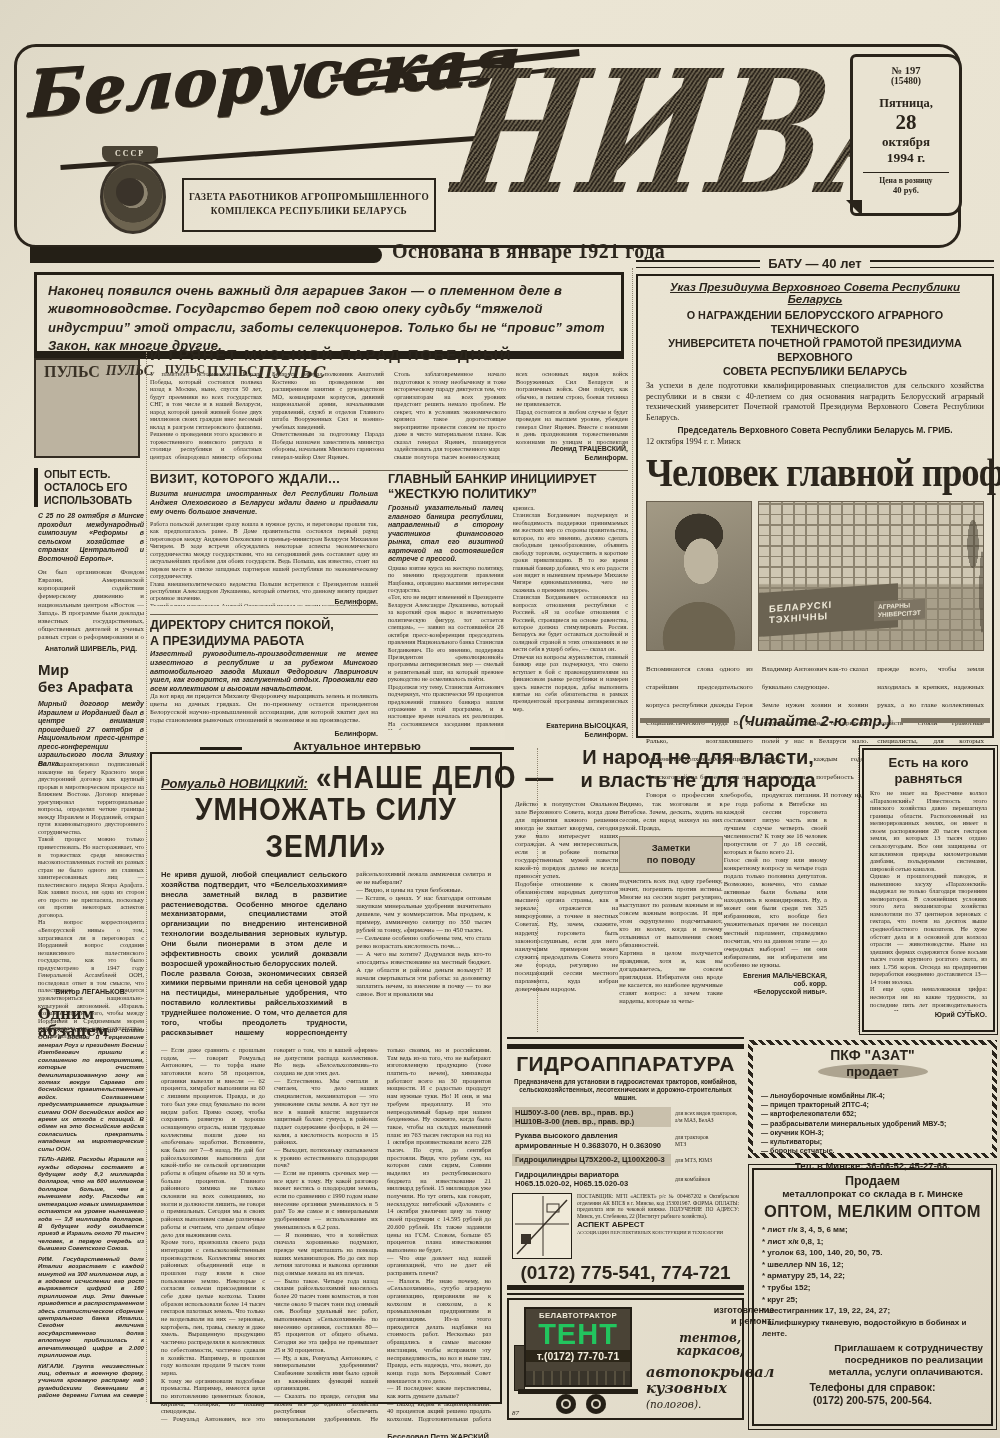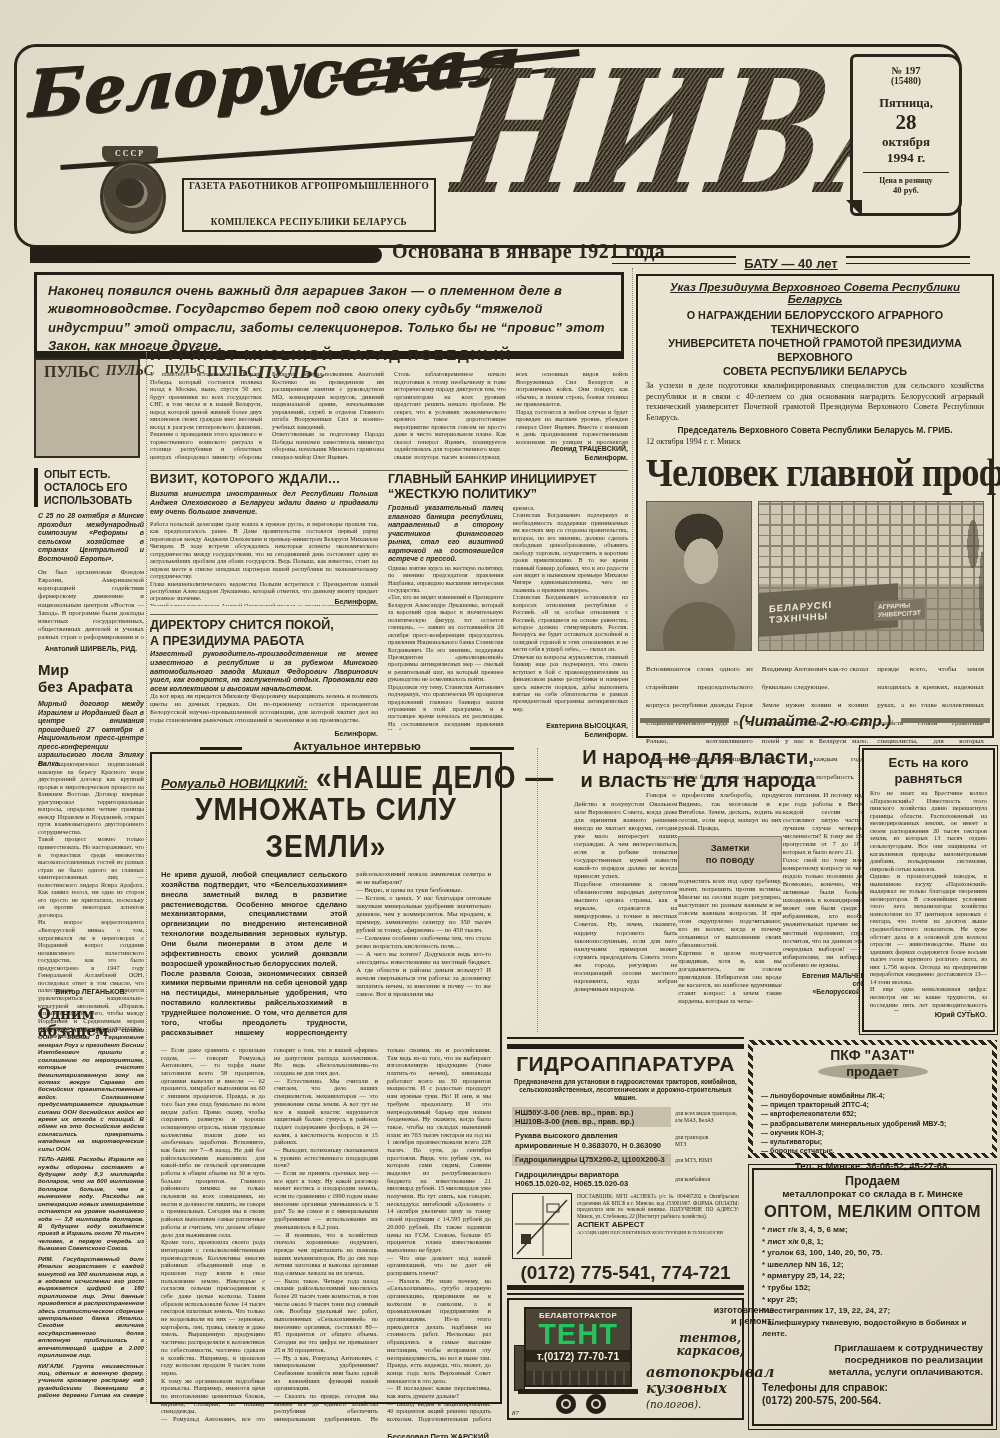--- a/index.html
+++ b/index.html
@@ -26,21 +26,21 @@
     text-shadow:none;}
   .emblem{left:94px;top:146px;width:72px;height:88px;}
   .emblem .ribbon{position:absolute;left:8px;top:0;width:56px;height:16px;background:#4a4335;border-radius:3px 3px 8px 8px;
     color:#e8e2d1;font-size:8px;font-weight:bold;text-align:center;line-height:16px;letter-spacing:2px;}
   .emblem .medal{position:absolute;left:6px;top:14px;width:60px;height:68px;border-radius:50%;
     background:radial-gradient(circle at 50% 45%,#8d8470 0 30%,#4a4335 31% 60%,#6d6450 61% 100%);
     border:3px solid #3a332a;}
   .emblem .medal-core{position:absolute;left:22px;top:32px;width:28px;height:28px;border-radius:50%;
     background:#3a332a;}
   .tagline-box{left:182px;top:178px;width:250px;height:50px;border:2.5px solid #2a241b;
-    display:flex;flex-direction:column;justify-content:space-between;text-align:center;
+    display:flex;flex-direction:column;justify-content:center;text-align:center;
     font-weight:bold;font-size:9.3px;line-height:1.5;letter-spacing:.4px;}
   .date-leaf{left:850px;top:54px;width:112px;height:162px;border:3px solid #2a241b;border-radius:6px 14px 14px 6px;
     background:#e9e3d2;text-align:center;padding-top:8px;box-sizing:border-box;}
   .date-leaf .no{font-weight:bold;font-size:10.5px;}
   .date-leaf .tot{font-weight:bold;font-size:9.5px;margin-bottom:10px;}
   .date-leaf .wd{font-weight:bold;font-size:12.5px;}
   .date-leaf .dy{font-weight:bold;font-size:21px;line-height:1.1;}
   .date-leaf .mo{font-weight:bold;font-size:13px;}
   .date-leaf .yr{font-weight:bold;font-size:13.5px;margin-bottom:6px;}
   .date-leaf .ln{width:86px;margin:3px auto;border-top:1.5px solid #2a241b;}
@@ -102,22 +102,22 @@
   .dir-body{left:150px;top:692px;width:228px;height:40px;}
   .dir-sig{left:150px;top:730px;width:228px;}
 
   
   .bank-title{left:388px;top:472px;width:242px;font-size:12.5px;line-height:1.2;}
   .bank-cols{left:388px;top:504px;width:240px;height:226px;display:flex;gap:9px;}
   .bank-cols>div{flex:1;overflow:hidden;}
   .bank-sig{left:505px;top:722px;width:123px;}
 
   
-  .batu-hdr{left:612px;top:256px;width:358px;display:flex;gap:8px;
-    font-family:"Liberation Sans",sans-serif;font-weight:bold;font-size:13px;text-decoration:underline;}
+  .batu-hdr{left:636px;top:256px;width:358px;display:flex;align-items:center;gap:8px;
+    font-family:"Liberation Sans",sans-serif;font-weight:bold;font-size:13px;}
   .batu-hdr:before,.batu-hdr:after{content:"";flex:1;height:5px;border-top:2px solid #241f16;border-bottom:1.5px solid #241f16;}
   .ukaz-box{left:636px;top:274px;width:358px;height:464px;border:2px solid #241f16;box-sizing:border-box;padding:5px 8px;}
   .ukaz-kicker{font-family:"Liberation Sans",sans-serif;font-weight:bold;font-style:italic;font-size:11.5px;
     text-align:center;text-decoration:underline;margin-bottom:3px;}
   .ukaz-title{font-family:"Liberation Sans",sans-serif;font-weight:bold;font-size:10.8px;text-align:center;line-height:1.3;margin-bottom:3px;}
   .ukaz-body{font-size:8.2px;line-height:1.28;}
   .ukaz-sign{font-family:"Liberation Sans",sans-serif;font-weight:bold;font-size:8.4px;text-align:center;margin-top:2px;}
   .ukaz-date{font-size:8.2px;margin-top:2px;}
   .chel-head{font-family:"Liberation Serif",serif;font-weight:900;font-size:39px;letter-spacing:-1px;
     transform:scaleX(.94);transform-origin:left;white-space:nowrap;margin:4px 0 6px 0;}
@@ -160,21 +160,21 @@
   .int-h2{font-family:"Liberation Sans",sans-serif;font-weight:900;font-size:28px;letter-spacing:1px;transform:scaleY(1.15);text-align:center;margin-top:2px;}
   .int-leadrow{display:flex;gap:9px;margin-top:10px;height:170px;overflow:hidden;}
   .int-lead{width:58%;font-family:"Liberation Sans",sans-serif;font-weight:bold;font-size:7.6px;line-height:1.3;}
   .int-side{width:42%;font-size:6.6px;line-height:1.22;}
   .int-body{margin-top:6px;height:382px;column-count:3;column-gap:9px;font-size:6.4px;line-height:1.2;overflow:hidden;}
   .int-sig{margin-top:4px;font-family:"Liberation Sans",sans-serif;font-weight:bold;font-size:7.6px;text-align:right;line-height:1.3;}
 
   
   .narod-head{left:542px;top:746px;width:312px;text-align:center;font-family:"Liberation Sans",sans-serif;
     font-weight:bold;font-size:20px;line-height:1.15;}
-  .narod-cols{left:574px;top:800px;width:312px;height:232px;display:flex;gap:1px;}
+  .narod-cols{left:515px;top:800px;width:312px;height:232px;display:flex;gap:1px;}
   .narod-cols>div{flex:1;overflow:hidden;font-size:6.6px;line-height:1.22;}
   .zametki{background:#c7beab;border:1px solid #8d8470;text-align:center;
     font-family:"Liberation Sans",sans-serif;font-weight:bold;font-size:9.5px;line-height:1.3;
     padding:5px 2px;margin:4px 0;}
   .narod-sig{font-family:"Liberation Sans",sans-serif;font-weight:bold;font-size:6.8px;text-align:right;margin-top:3px;}
 
   
   .ravn-box{left:862px;top:748px;width:133px;height:284px;border:2px solid #241f16;outline:1px solid #241f16;
     outline-offset:2px;box-sizing:border-box;padding:5px 6px;background:#e8e2d1;}
   .ravn-title{font-family:"Liberation Sans",sans-serif;font-weight:bold;font-size:13px;text-align:center;line-height:1.2;}
@@ -234,21 +234,21 @@
   .azat-phone{font-family:"Liberation Sans",sans-serif;font-weight:bold;font-size:9.5px;text-align:center;margin-top:3px;}
 
   
   .metal-outer{left:748px;top:1164px;width:249px;height:266px;border:1.5px solid #241f16;box-sizing:border-box;padding:3px;}
   .metal-inner{border:2.5px solid #241f16;height:100%;box-sizing:border-box;padding:4px 8px;}
   .metal-l1{font-family:"Liberation Sans",sans-serif;font-weight:bold;font-size:12.5px;text-align:center;}
   .metal-l2{font-family:"Liberation Sans",sans-serif;font-weight:bold;font-size:9.8px;text-align:center;}
   .metal-l3{font-family:"Liberation Sans",sans-serif;font-weight:900;font-size:16.5px;text-align:center;letter-spacing:.5px;margin:3px 0;}
   .metal-items div{font-family:"Liberation Sans",sans-serif;font-weight:bold;font-size:8px;line-height:1.45;}
   .metal-invite{font-family:"Liberation Sans",sans-serif;font-weight:bold;font-size:9.8px;text-align:right;line-height:1.25;margin-top:2px;}
-  .metal-phone{font-family:"Liberation Sans",sans-serif;font-weight:bold;font-size:10.5px;line-height:1.25;margin-top:2px;}
+  .metal-phone{font-family:"Liberation Sans",sans-serif;font-weight:bold;font-size:10.5px;line-height:1.25;margin-top:2px;text-align:center;}
 </style>
 </head>
 <body>
 
 <div class="page">
 
   <div class="abs mast-box"></div>
   <div class="abs speed1"></div>
   <div class="abs speed2"></div>
   <div class="abs script-logo">Белорусская</div>

